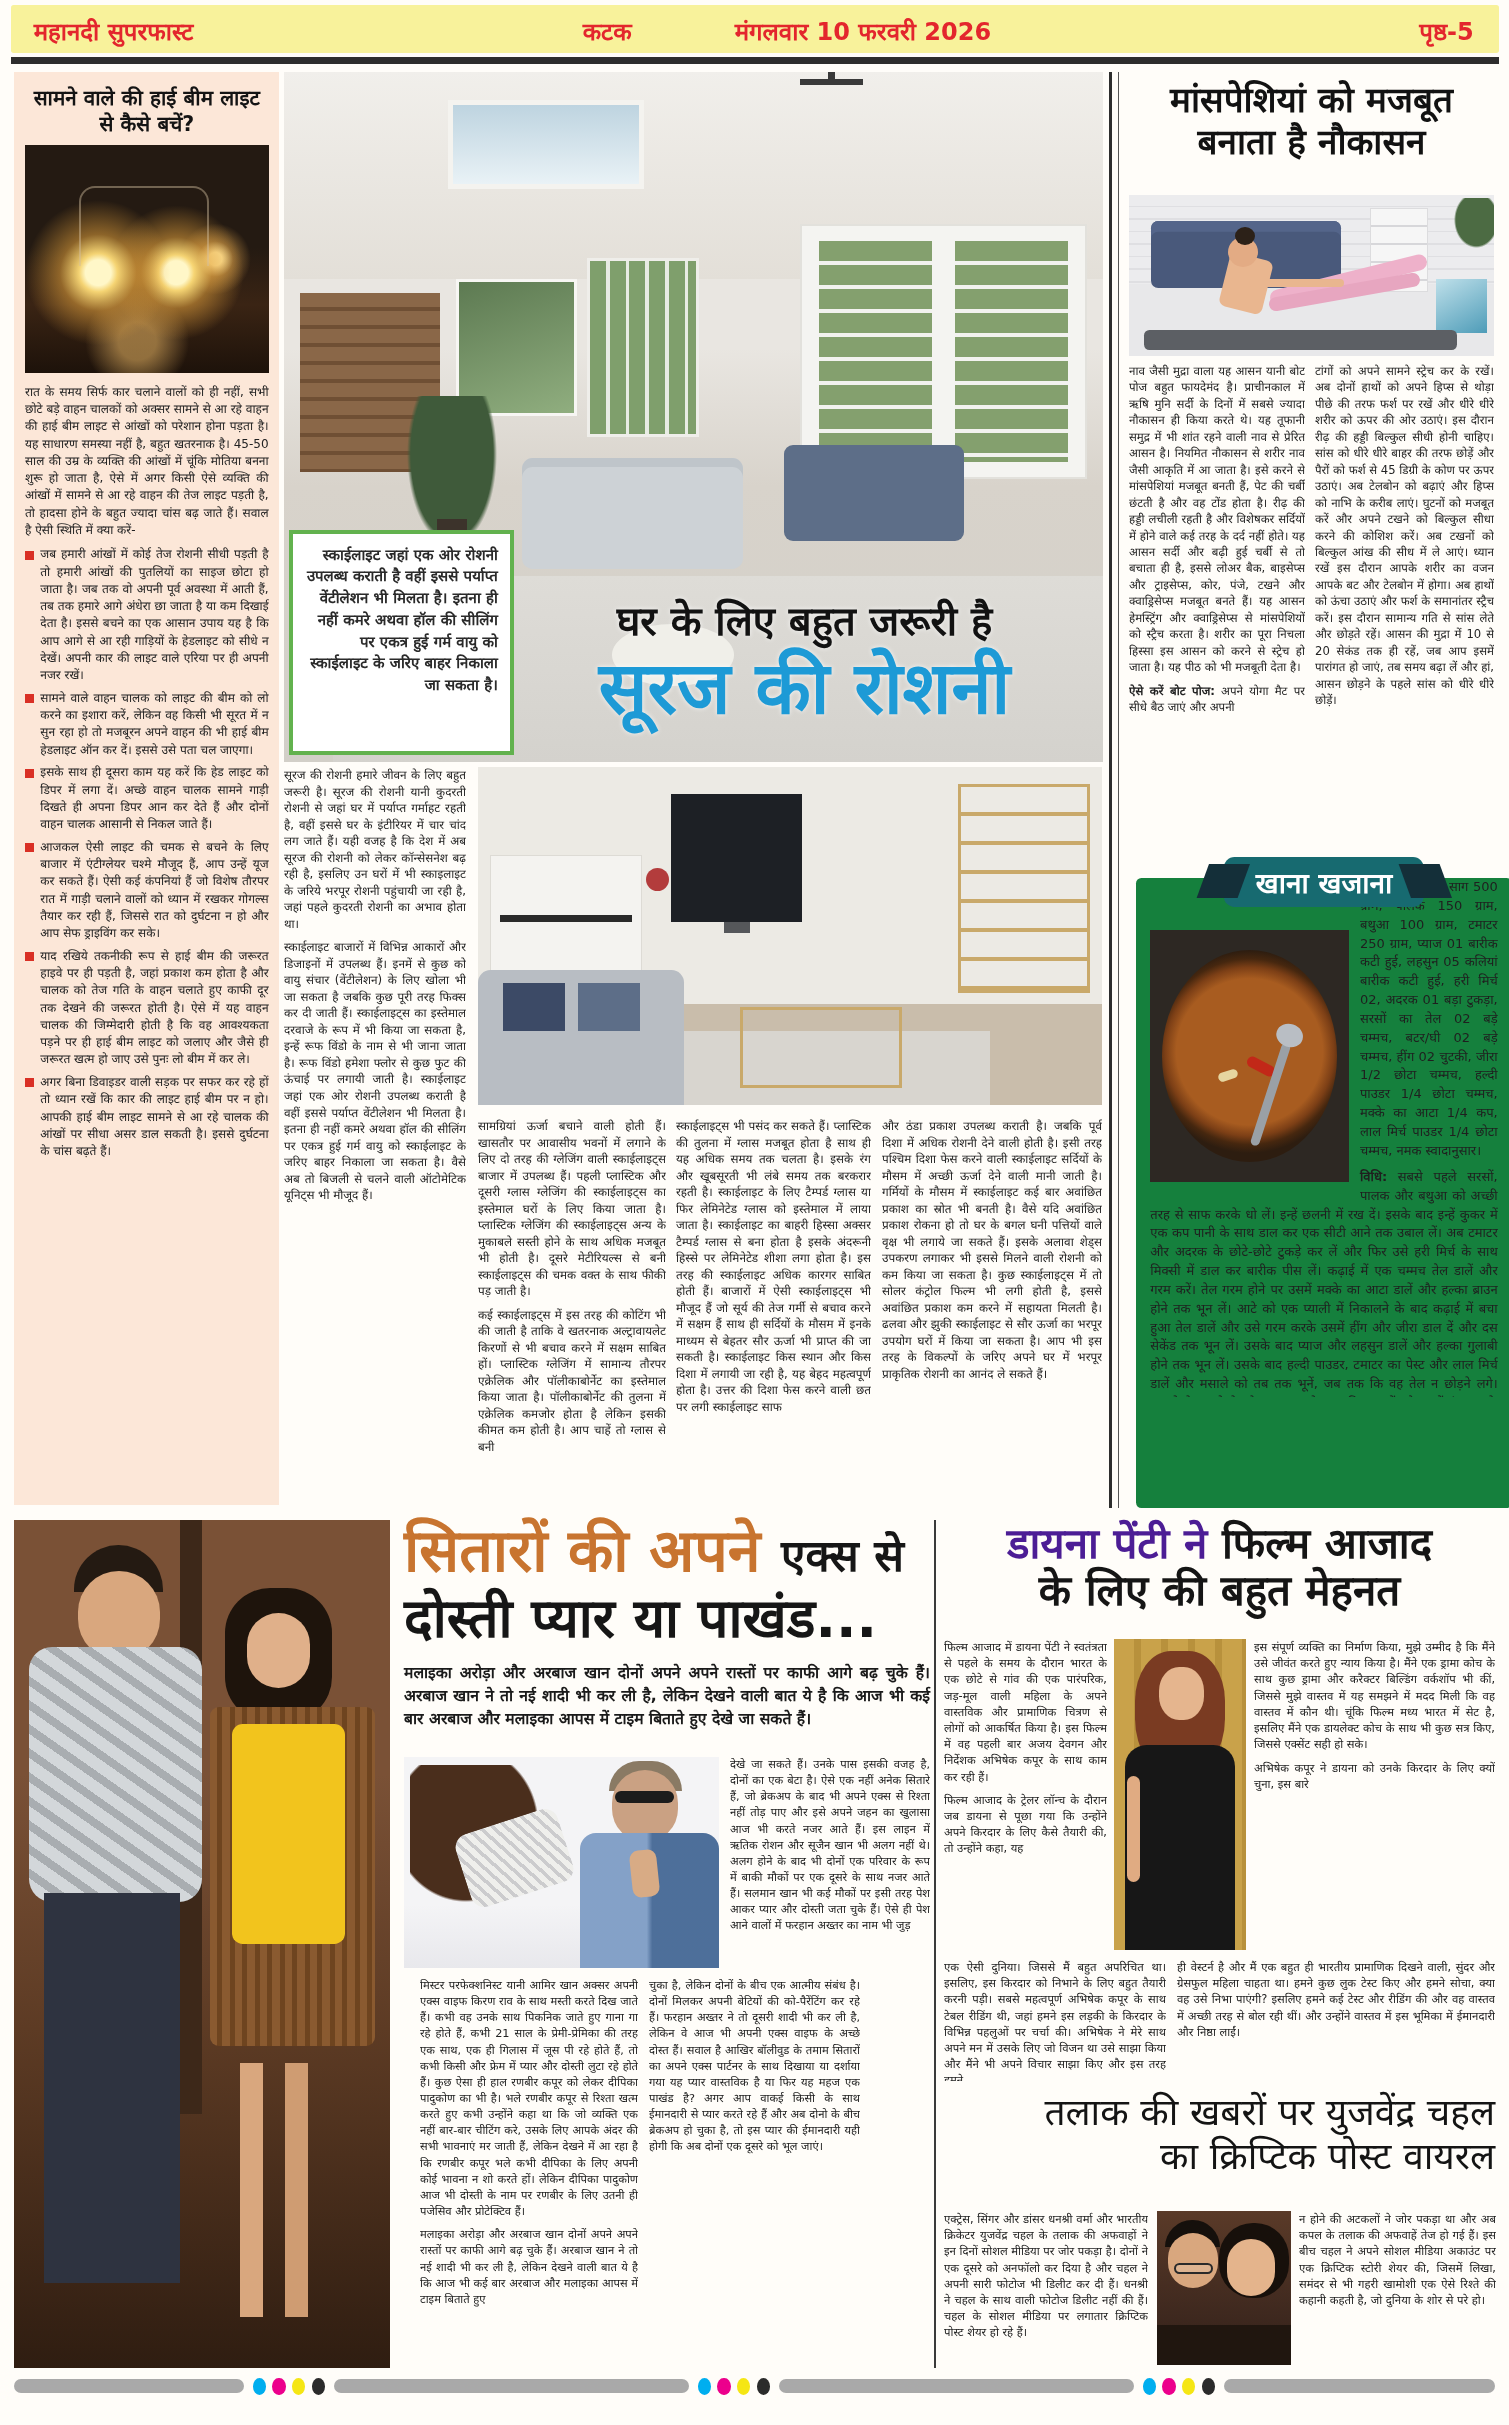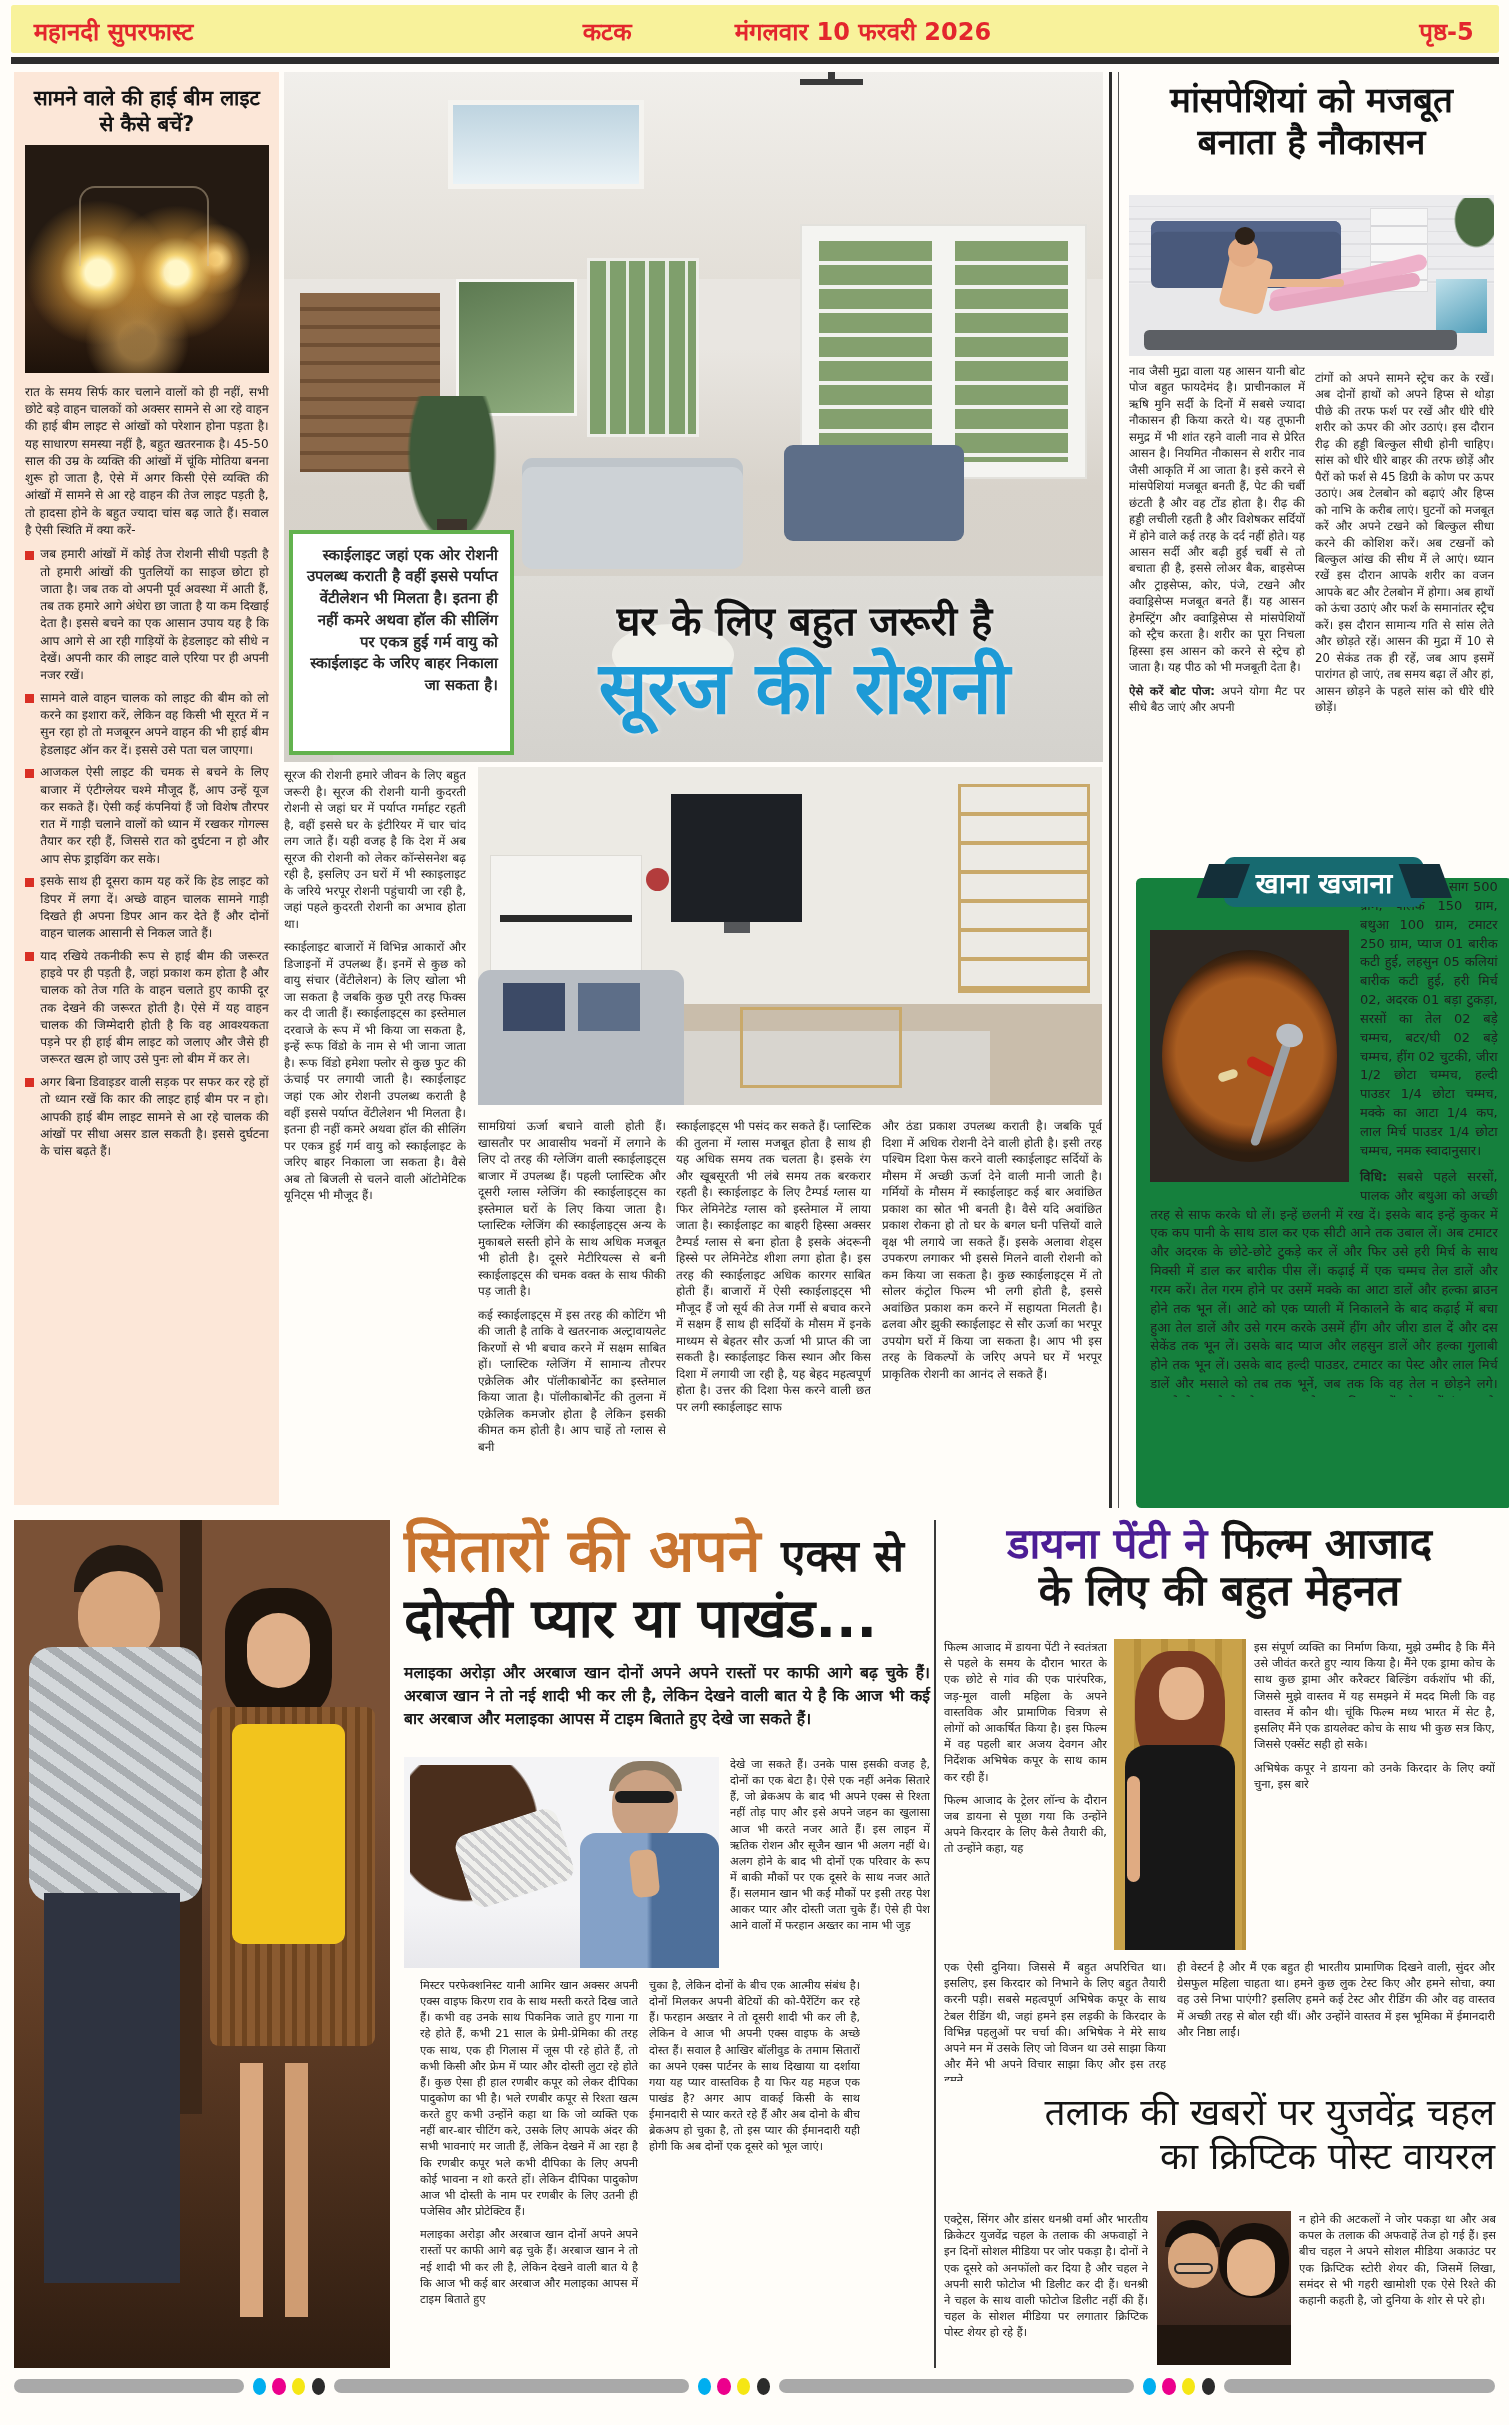--- a/index.html
+++ b/index.html
@@ -91,21 +91,21 @@
   .yp-art{left:84%;top:52%;width:14%;height:34%;background:linear-gradient(150deg,#bfe0ea,#4e9cb8);}
   .yp-mat{left:4%;bottom:4%;width:86%;height:12%;background:#5c5f64;border-radius:5.4px;}
   .yp-leg{left:38%;top:48%;width:44%;height:10%;background:#eeb1ca;border-radius:9px;transform:rotate(-14deg);}
   .yp-leg2{left:38%;top:56%;width:42%;height:9%;background:#e7a6c0;border-radius:9px;transform:rotate(-10deg);}
   .yp-torso{left:26%;top:38%;width:12%;height:34%;background:#e9b68f;border-radius:7.2px;transform:rotate(14deg);}
   .yp-arm{left:33%;top:52%;width:26%;height:5%;background:#e9b68f;border-radius:5.4px;}
   .yp-head{left:27%;top:26%;width:30px;height:30px;background:#e3ab84;border-radius:50%;}
   .yp-bun{left:29%;top:20%;width:19.7px;height:18px;background:#2c2118;border-radius:50%;}
   .ycol{position:absolute;font-size:11.6px;line-height:1.42;text-align:justify;color:#222;overflow:hidden;}
   .y1{left:1129px;top:363px;width:176px;height:465px;}
-  .y2{left:1315px;top:363px;width:179px;height:465px;margin-top:7px;}
+  .y2{left:1315px;top:363px;width:179px;height:465px;}
   
   .recipe{left:1120px;top:878px;width:376px;height:630px;background:#15803d;border-radius:5.4px;margin-left:16px;}
   .badge{position:absolute;top:-21.5px;left:50%;transform:translateX(-50%);background:#176a70;color:#fff;
      font-size:28px;font-weight:800;padding:6.3px 32px;border-radius:10.7px;white-space:nowrap;z-index:2;}
   .badge::before,.badge::after{content:"";position:absolute;top:7.2px;width:41px;height:34px;background:#142f39;z-index:-1;}
   .badge::before{left:-21.5px;transform:skewX(-20deg);} .badge::after{right:-21.5px;transform:skewX(20deg);}
   .recipe h3{margin:30px 0 5.4px;text-align:center;font-size:40px;font-weight:800;color:#131313;}
   .recipe-body{padding:0 14.3px;font-size:13px;line-height:1.45;text-align:justify;color:#1f1f1f;overflow:hidden;height:519px;}
   .saag-photo{float:left;width:199px;height:252px;margin:52px 10.7px 5.4px 0;background:#2d2823;position:relative;overflow:hidden;}
   .pan{position:absolute;left:6%;top:8%;width:88%;height:84%;border-radius:50%;
@@ -212,25 +212,25 @@
       <div class="bullet">
           <span class="sq"></span>
           <span>जब हमारी आंखों में कोई तेज रोशनी सीधी पड़ती है तो हमारी आंखों की पुतलियों का साइज छोटा हो जाता है। जब तक वो अपनी पूर्व अवस्था में आती हैं, तब तक हमारे आगे अंधेरा छा जाता है या कम दिखाई देता है। इससे बचने का एक आसान उपाय यह है कि आप आगे से आ रही गाड़ियों के हेडलाइट को सीधे न देखें। अपनी कार की लाइट वाले एरिया पर ही अपनी नजर रखें।</span>
         </div>
       <div class="bullet">
           <span class="sq"></span>
           <span>सामने वाले वाहन चालक को लाइट की बीम को लो करने का इशारा करें, लेकिन वह किसी भी सूरत में न सुन रहा हो तो मजबूरन अपने वाहन की भी हाई बीम हेडलाइट ऑन कर दें। इससे उसे पता चल जाएगा।</span>
         </div>
       <div class="bullet">
           <span class="sq"></span>
+          <span>इसके साथ ही दूसरा काम यह करें कि हेड लाइट को डिपर में लगा दें। अच्छे वाहन चालक सामने गाड़ी दिखते ही अपना डिपर आन कर देते हैं और दोनों वाहन चालक आसानी से निकल जाते हैं।</span>
+        </div>
+      <div class="bullet">
+          <span class="sq"></span>
           <span>आजकल ऐसी लाइट की चमक से बचने के लिए बाजार में एंटीग्लेयर चश्मे मौजूद हैं, आप उन्हें यूज कर सकते हैं। ऐसी कई कंपनियां हैं जो विशेष तौरपर रात में गाड़ी चलाने वालों को ध्यान में रखकर गोगल्स तैयार कर रही हैं, जिससे रात को दुर्घटना न हो और आप सेफ ड्राइविंग कर सके।</span>
-        </div>
-      <div class="bullet">
-          <span class="sq"></span>
-          <span>इसके साथ ही दूसरा काम यह करें कि हेड लाइट को डिपर में लगा दें। अच्छे वाहन चालक सामने गाड़ी दिखते ही अपना डिपर आन कर देते हैं और दोनों वाहन चालक आसानी से निकल जाते हैं।</span>
         </div>
       <div class="bullet">
           <span class="sq"></span>
           <span>याद रखिये तकनीकी रूप से हाई बीम की जरूरत हाइवे पर ही पड़ती है, जहां प्रकाश कम होता है और चालक को तेज गति के वाहन चलाते हुए काफी दूर तक देखने की जरूरत होती है। ऐसे में यह वाहन चालक की जिम्मेदारी होती है कि वह आवश्यकता पड़ने पर ही हाई बीम लाइट को जलाए और जैसे ही जरूरत खत्म हो जाए उसे पुनः लो बीम में कर ले।</span>
         </div>
       <div class="bullet">
           <span class="sq"></span>
           <span>अगर बिना डिवाइडर वाली सड़क पर सफर कर रहे हों तो ध्यान रखें कि कार की लाइट हाई बीम पर न हो। आपकी हाई बीम लाइट सामने से आ रहे चालक की आंखों पर सीधा असर डाल सकती है। इससे दुर्घटना के चांस बढ़ते हैं।</span>
         </div>
     </div>

